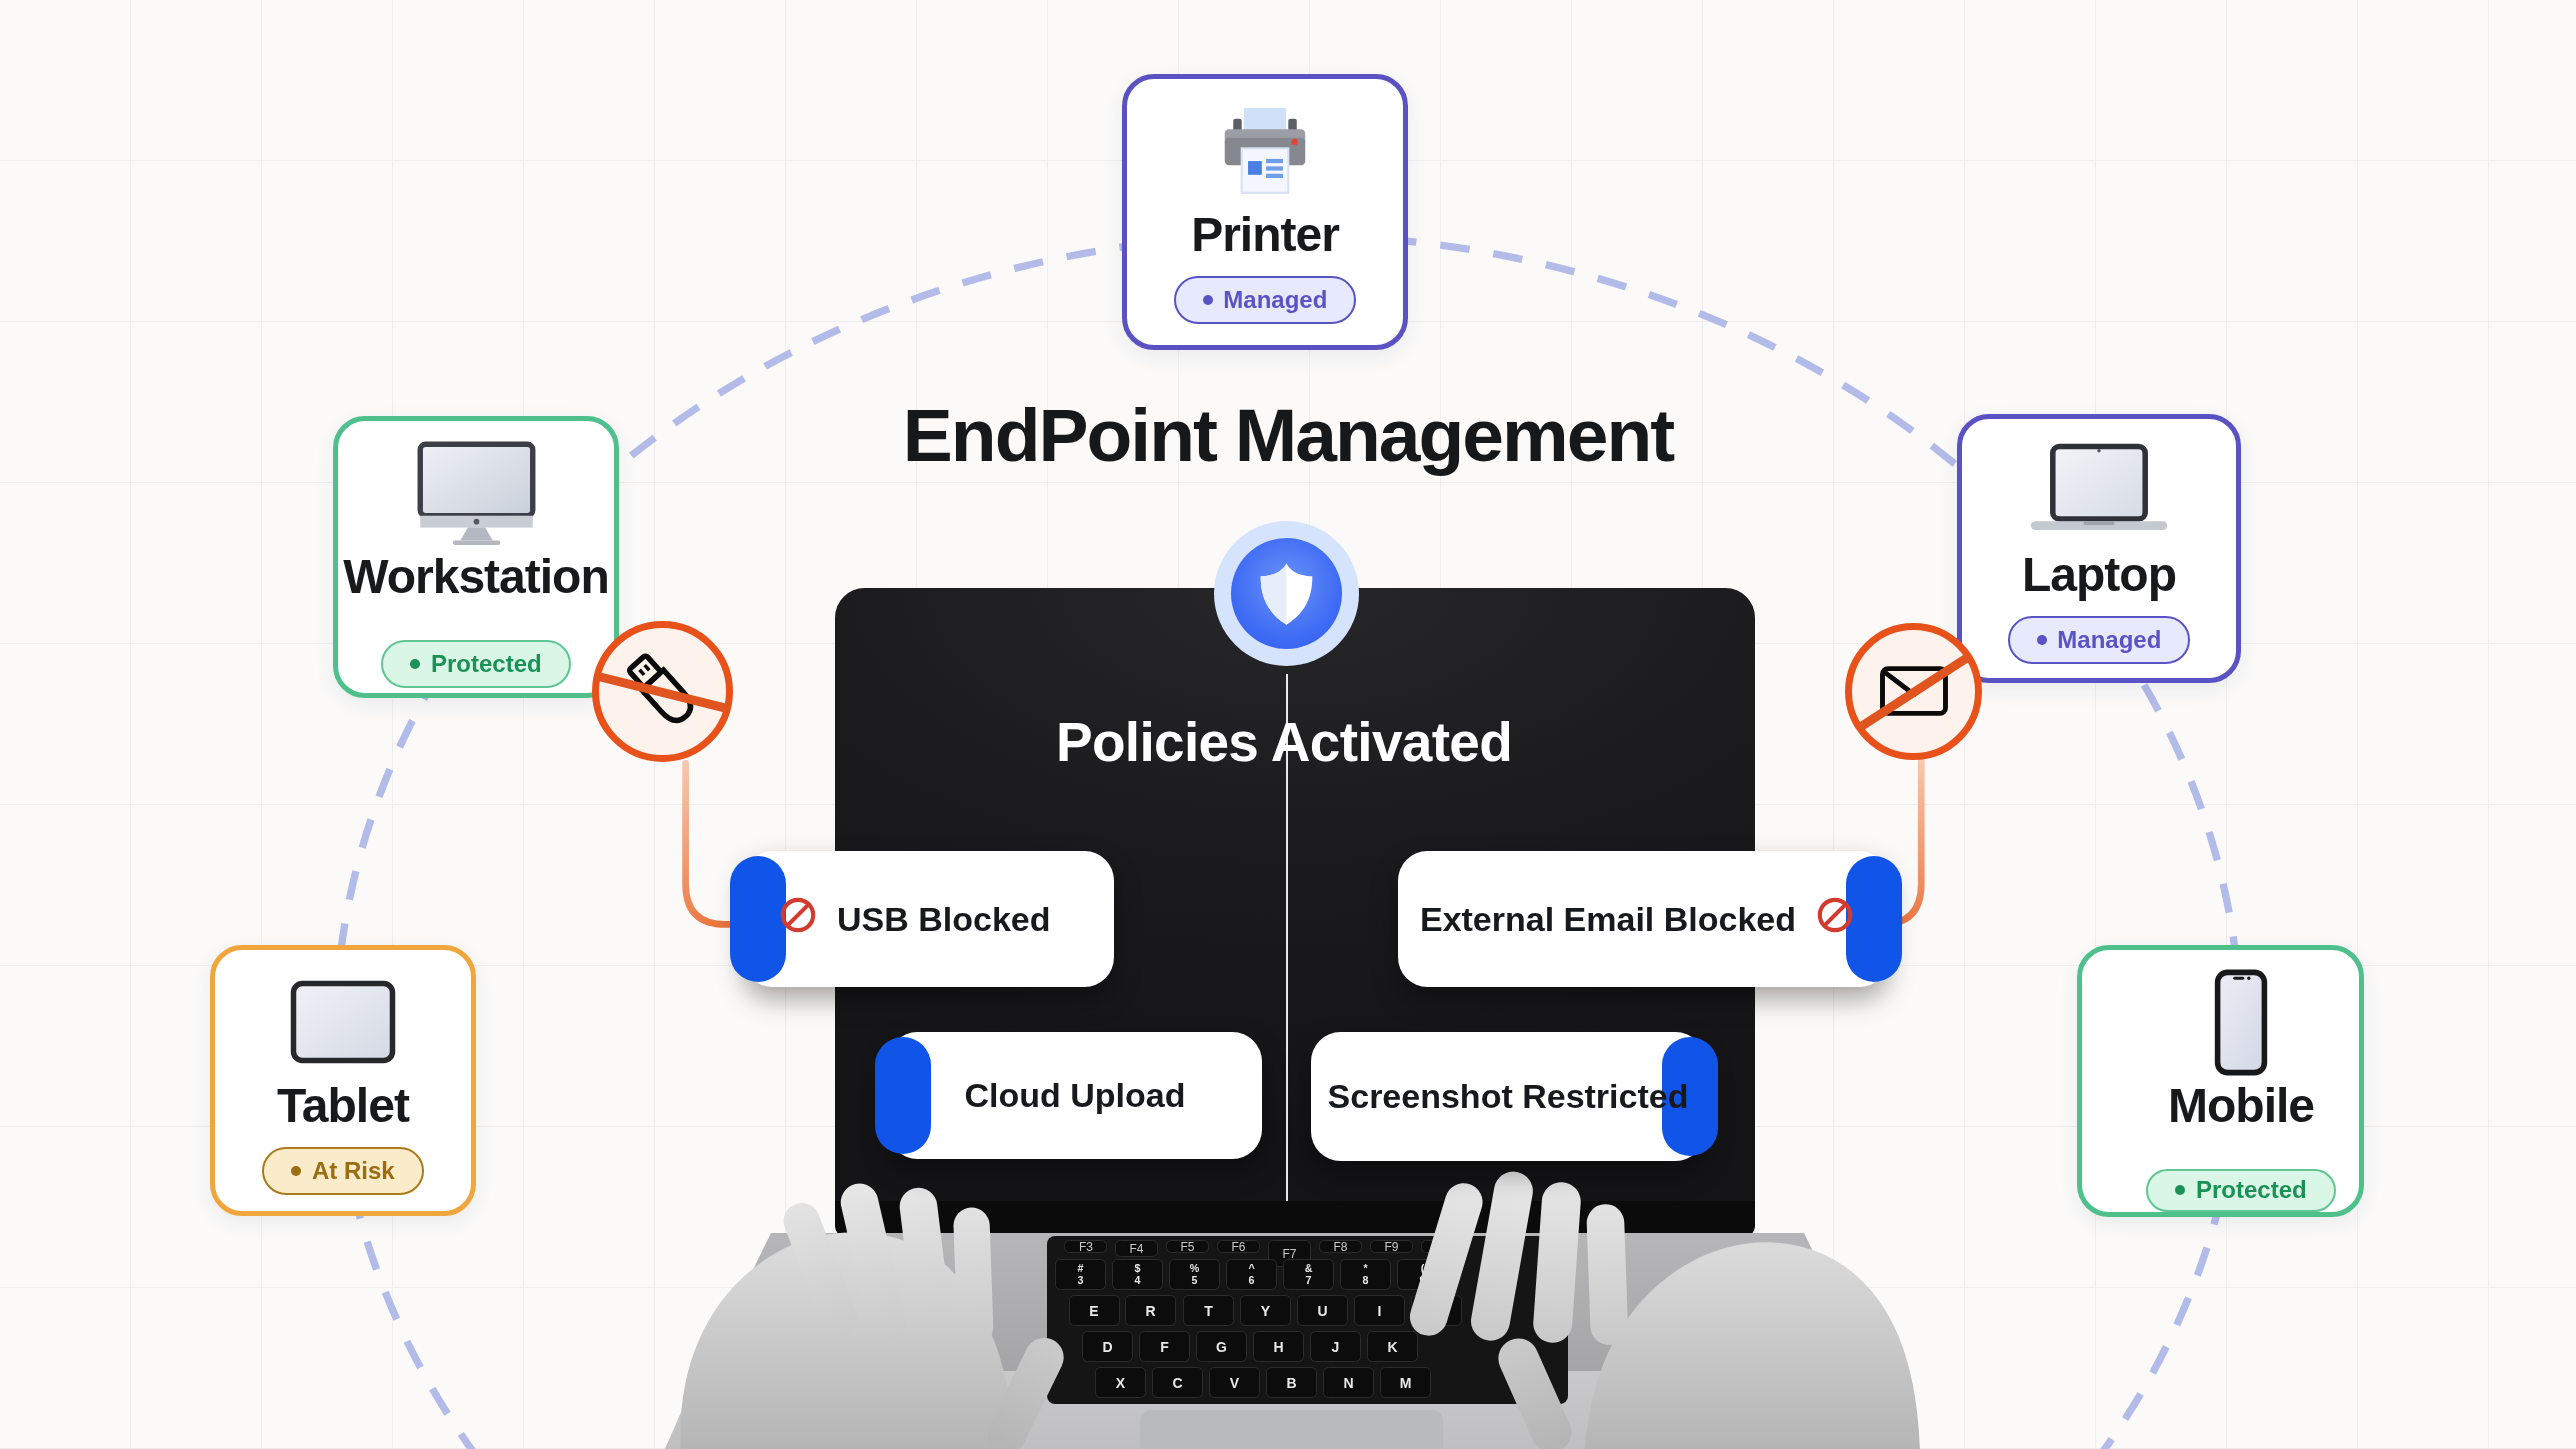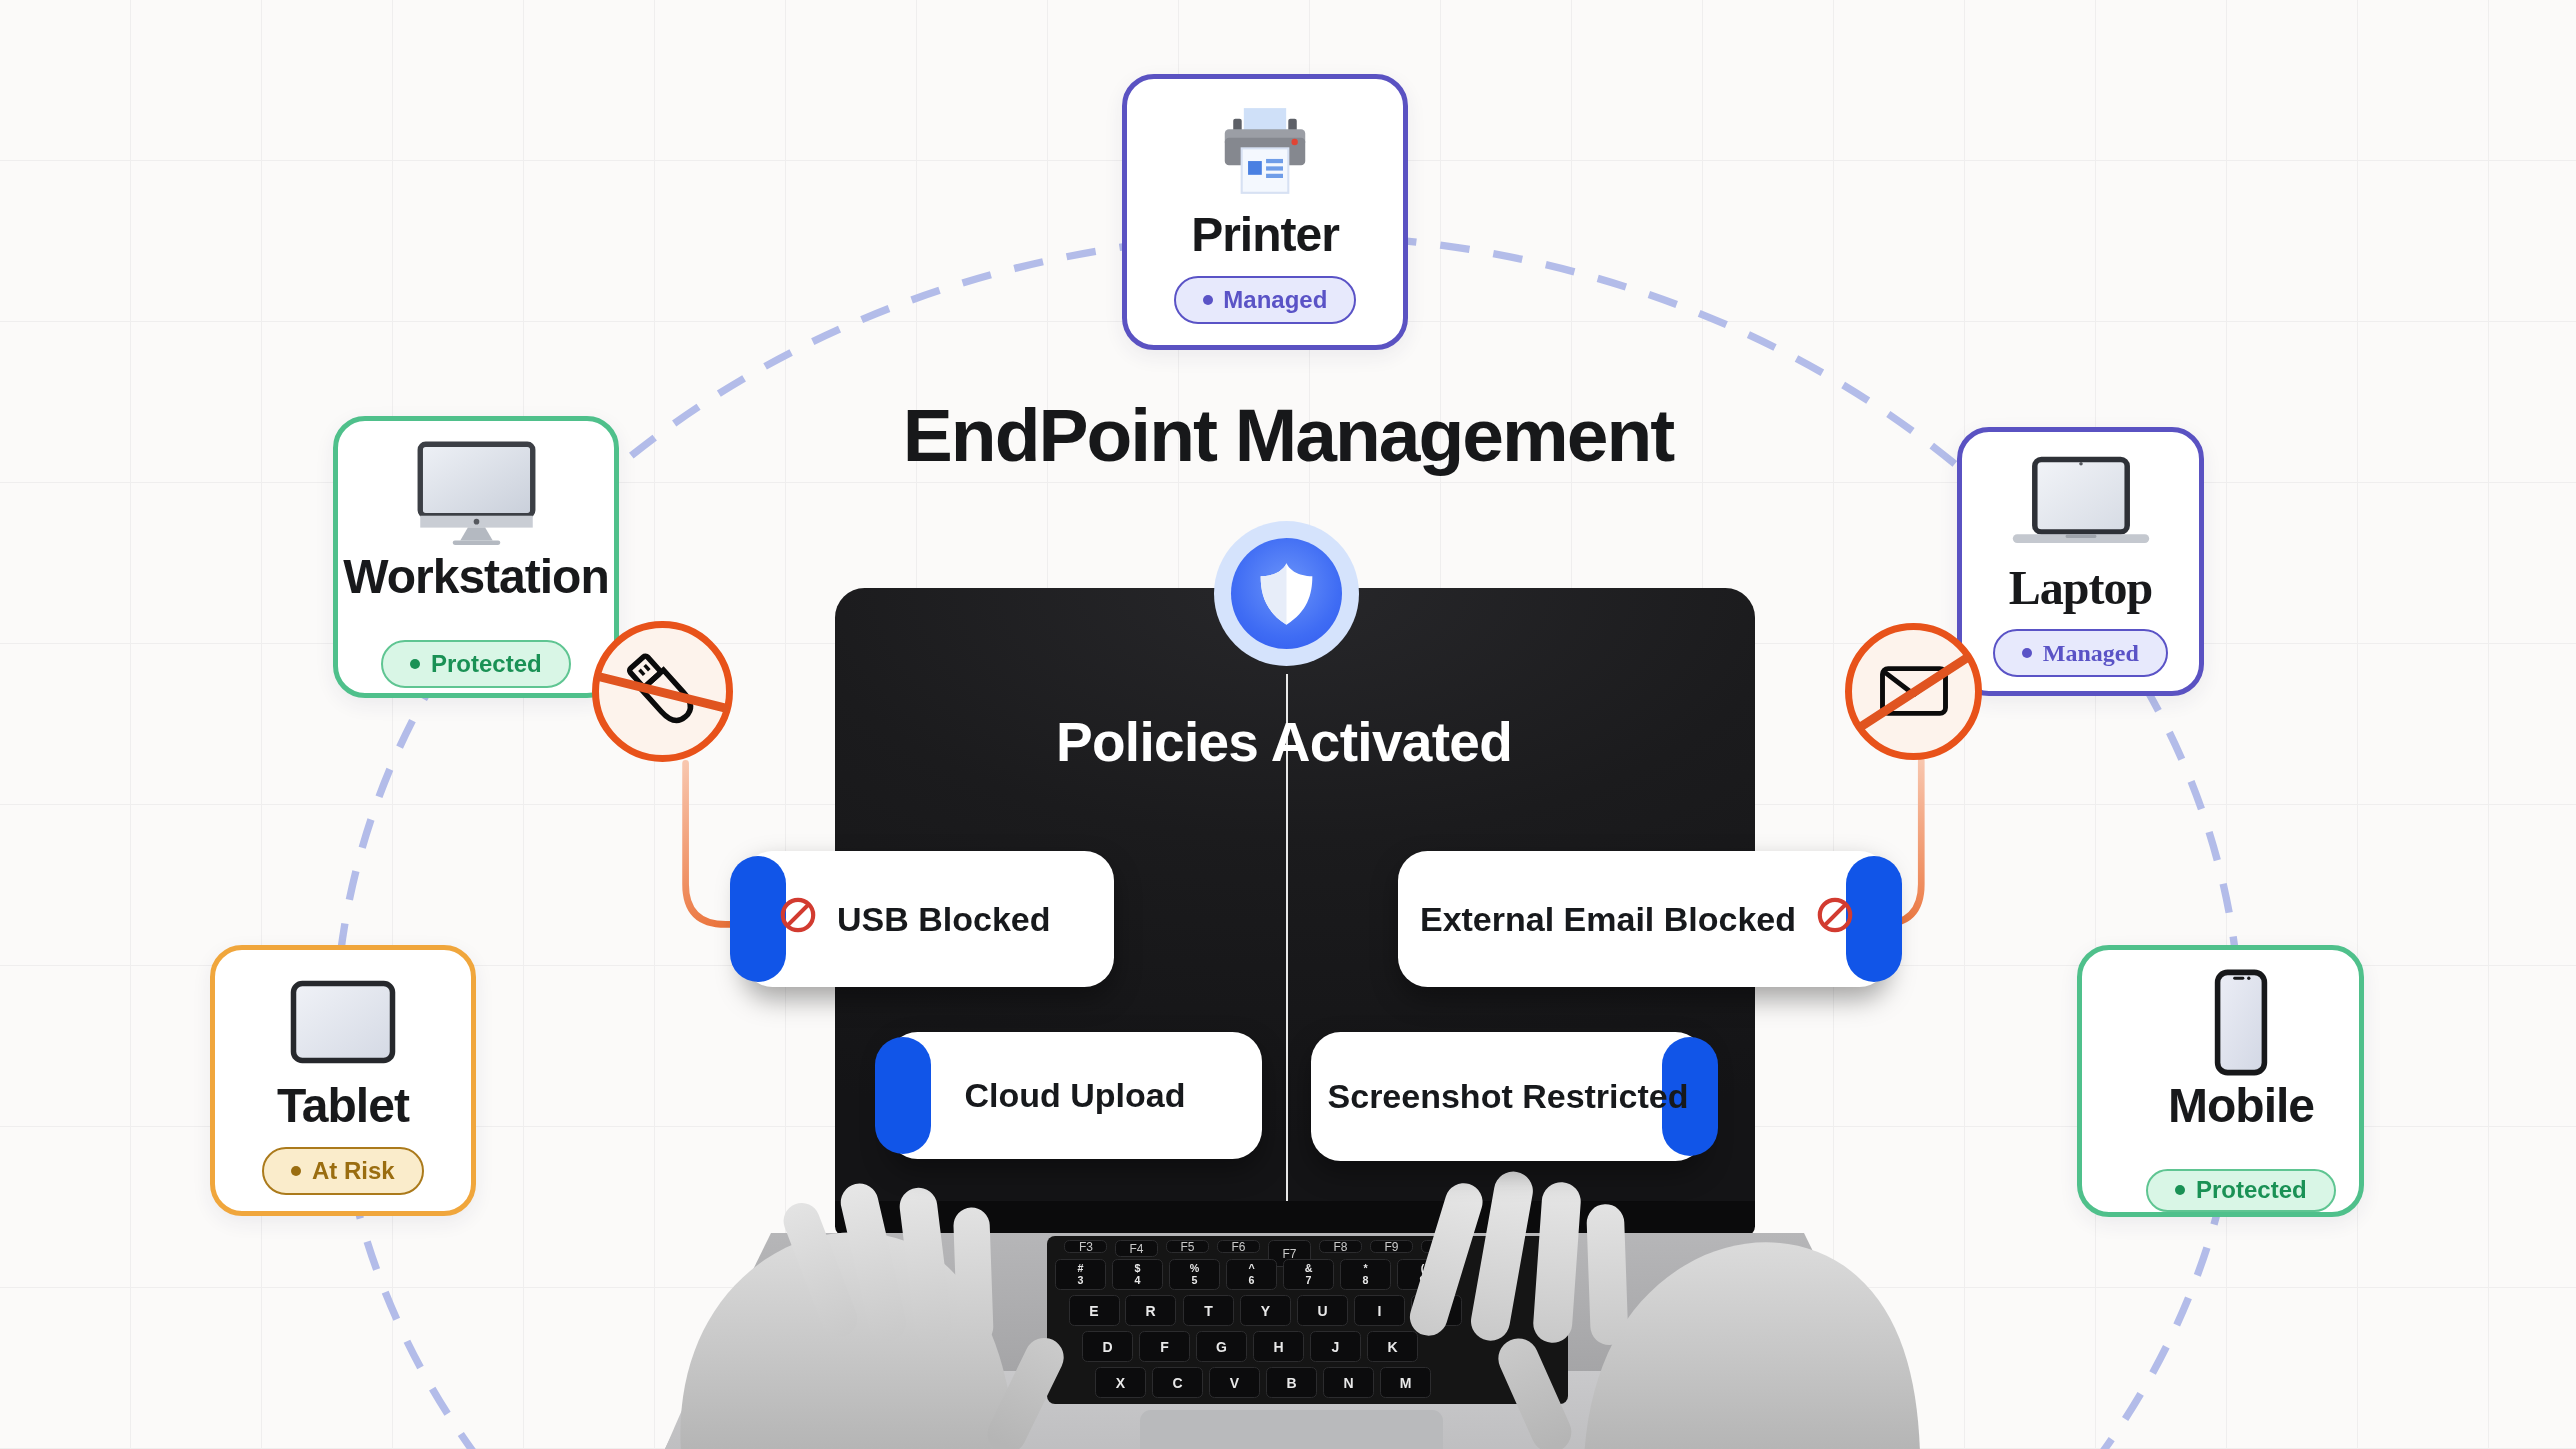--- a/index.html
+++ b/index.html
@@ -272,21 +272,21 @@
         <rect x="38" y="93" width="44" height="4" rx="2" fill="#b4b9c1"></rect>
       </svg>
     </div>
     <div class="device-title">Workstation</div>
     <div class="pill p-green">
       <span class="dot"></span>
       <span>Protected</span>
     </div>
   </div>
 
-  <div class="device-card v-purple" style="left:1957px;top:427px;width:247px;height:269px;font-family:Liberation Serif, serif;">
+  <div class="device-card v-purple" style="left:1957px;top:414px;width:284px;height:269px;">
     <div class="device-icon">
       <svg width="156" height="99" viewBox="0 0 140 90">
         <defs>
             <linearGradient id="scrB" x1="0" y1="0" x2="1" y2="1">
               <stop offset="0" stop-color="#f2f4f8"></stop>
               <stop offset="1" stop-color="#d6dbe4"></stop>
             </linearGradient>
           </defs>
         <rect x="28" y="4" width="84" height="66" rx="6" fill="url(#scrB)" stroke="#2e3137" stroke-width="5"></rect>
         <circle cx="70" cy="8" r="1.6" fill="#55585e"></circle>

